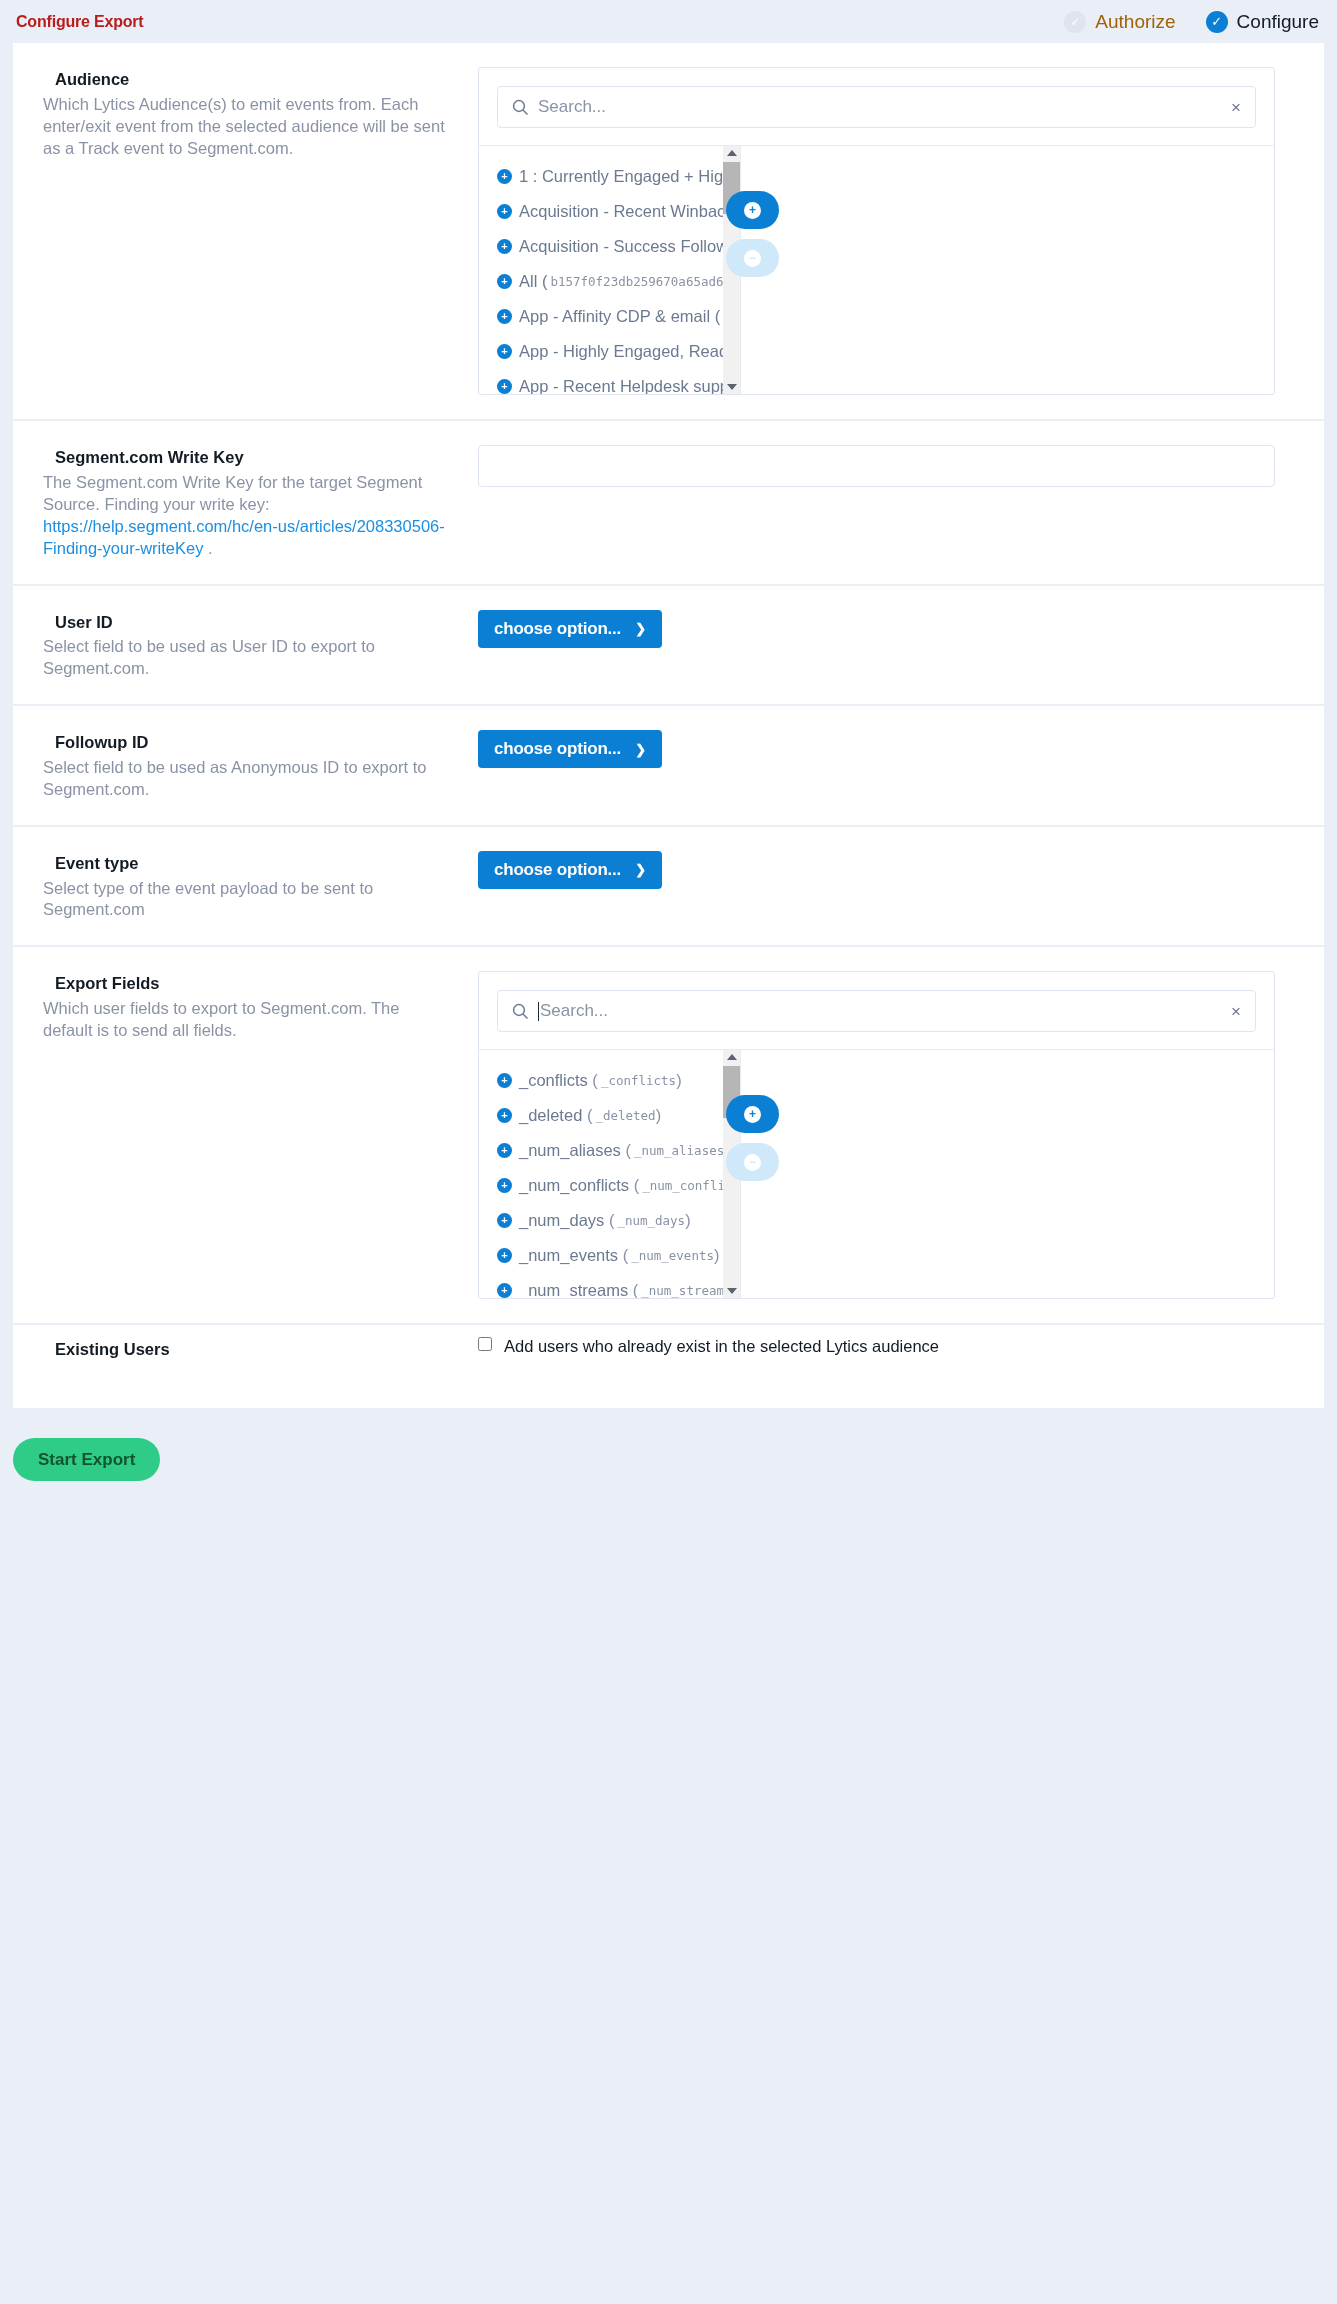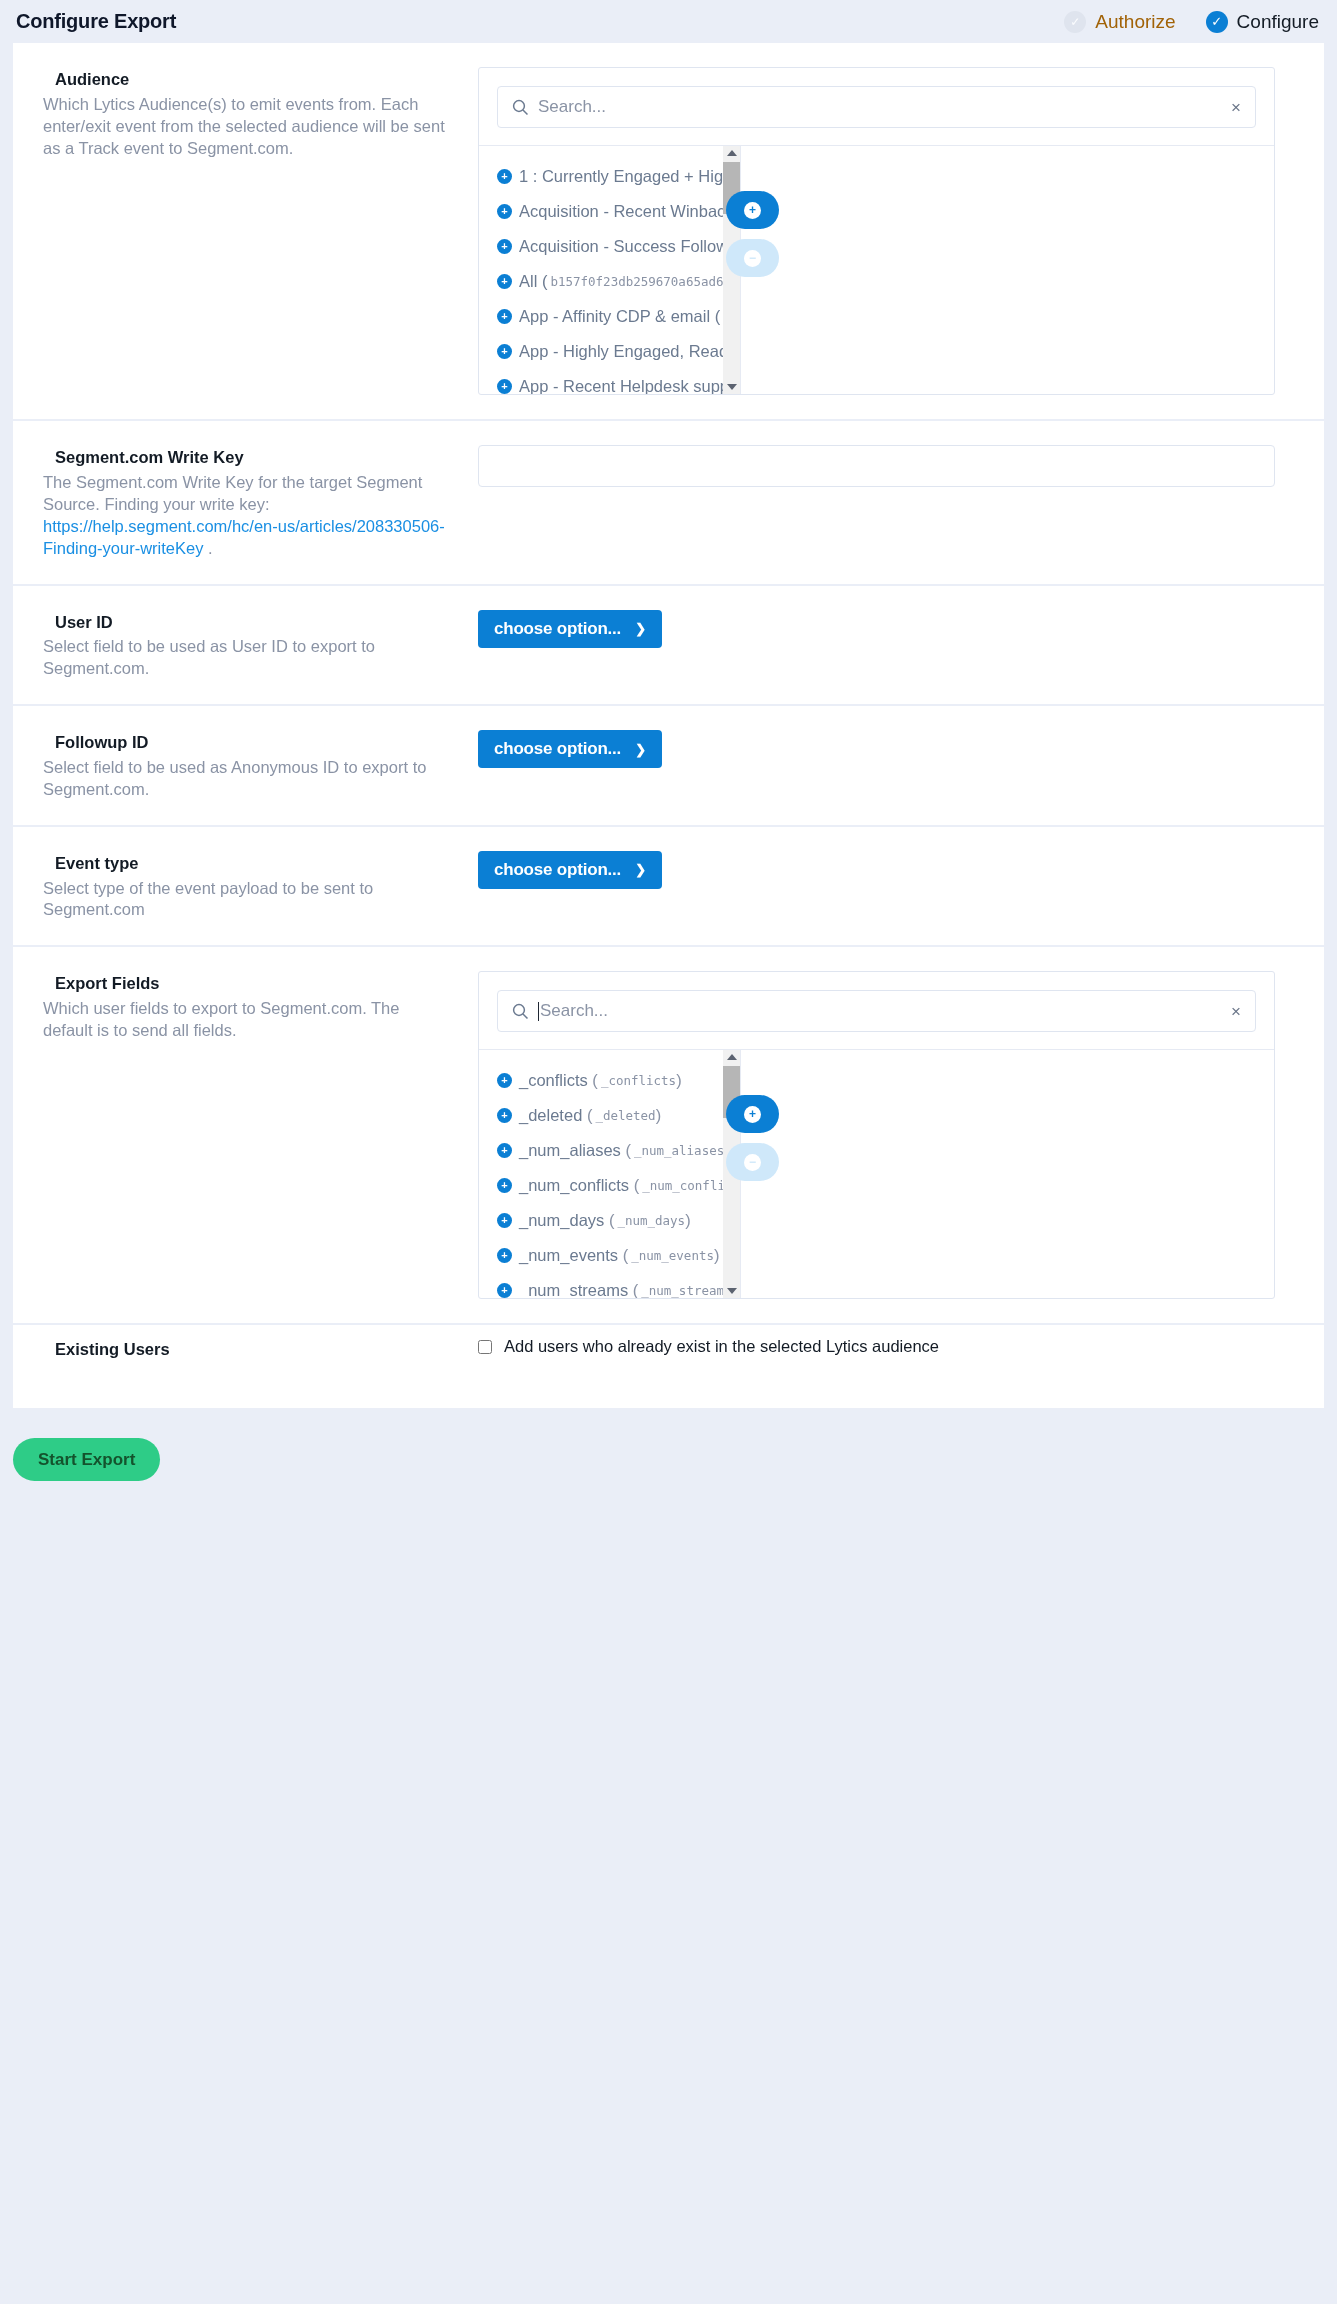--- a/index.html
+++ b/index.html
@@ -13,23 +13,23 @@
 
   
   .header {
     height: 43px;
     display: flex;
     align-items: center;
     padding: 0 18px 0 16px;
     background: #eaeef7;
   }
   .page-title {
-    font-size: 20px;
+    font-size: 16px;
     font-weight: bold;
-    color: #0f172a;
+    color: #b91c1c;
     letter-spacing: -0.2px;
   }
   .steps { margin-left: auto; display: flex; align-items: center; gap: 30px; }
   .step { display: flex; align-items: center; gap: 9px; }
   .step-dot {
     width: 22px; height: 22px; border-radius: 50%;
     display: flex; align-items: center; justify-content: center;
     font-size: 12px; line-height: 1;
   }
   .step-dot.done { background: #dfe4ee; color: #fbfcfe; }
@@ -225,21 +225,21 @@
     font-weight: bold;
     font-family: "Liberation Sans", sans-serif;
     cursor: pointer;
     letter-spacing: -0.2px;
   }
   .dd-btn .chev {
     font-size: 13px; font-weight: bold; line-height: 1;
   }
 
   
-  .check-row { display: flex; align-items: center; gap: 12px; }
+  .check-row { display: flex; align-items: flex-start; gap: 12px; }
   .check-row input { width: 14px; height: 14px; margin: 0; }
   .check-row label { font-size: 16.5px; color: #131b25; }
 
   
   .footer {
     padding: 30px 13px 28px 13px;
     background: #eaeef7;
   }
   .start-btn {
     border: none;

